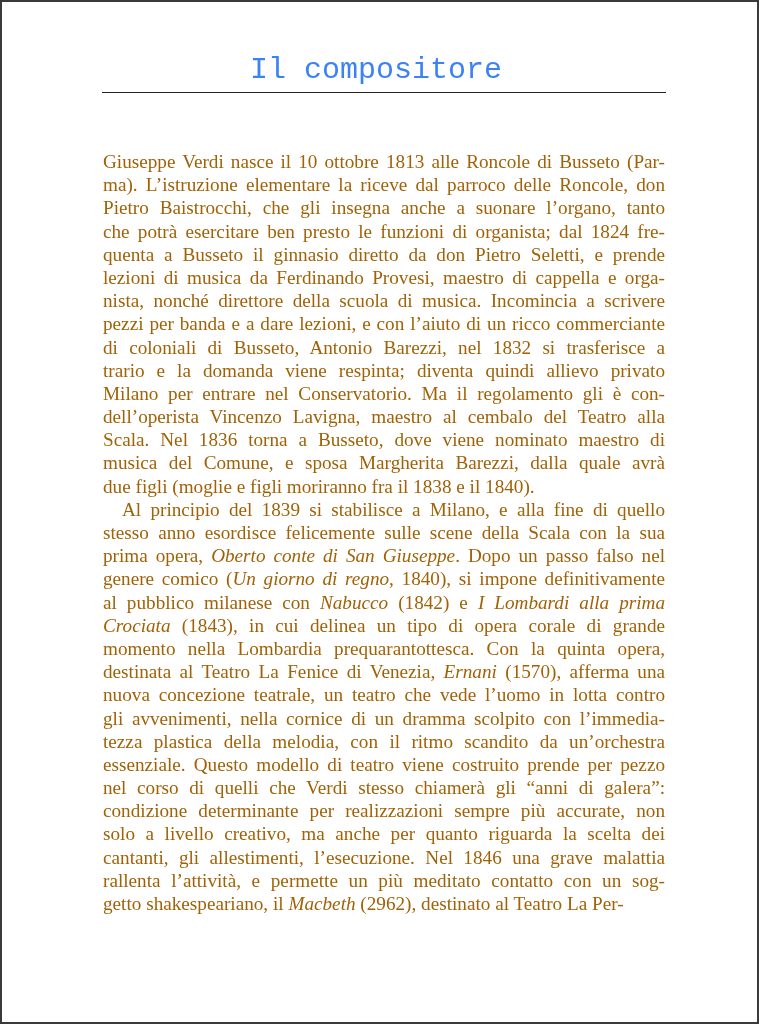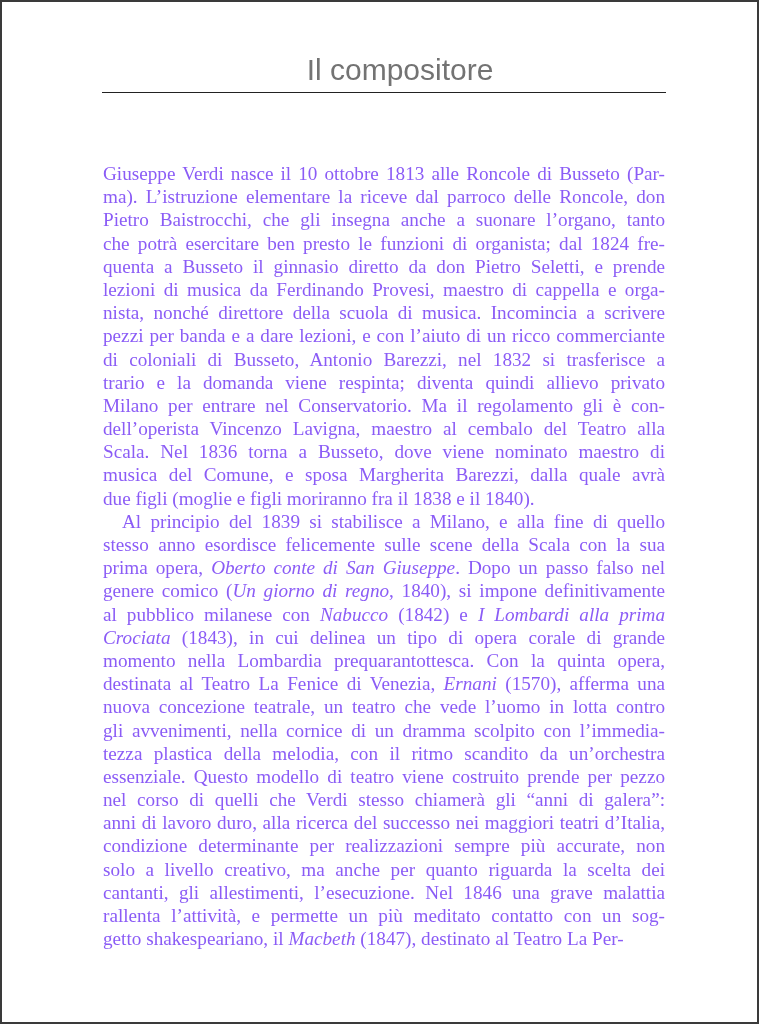--- a/index.html
+++ b/index.html
@@ -5,40 +5,39 @@
   html, body { margin: 0; padding: 0; background: #ffffff; }
   body { width: 759px; height: 1024px; overflow: hidden; }
   .page {
     position: relative;
     width: 755px; height: 1020px;
     border: 2px solid #3a3a3a;
     background: #ffffff;
   }
   .title {
     position: absolute;
-    left: 117px; top: 50px; width: 562px;
+    left: 93px; top: 50px; width: 562px;
     text-align: center;
-    font-family: Liberation Sans, sans-serif;
+    font-family: Liberation Mono, monospace;
     font-size: 30px;
-    color: #737373;
+    color: #3b82f6;
     line-height: 36px;
   }
   .rule {
     position: absolute;
     left: 100px; top: 90px; width: 564px; height: 1px;
     background: #222;
   }
   .body-text {
     position: absolute;
     left: 101px; top: 148px; width: 562px;
     font-family: "Liberation Serif", serif;
     font-size: 19.2px;
     line-height: 23.2px;
-    color: #8b5cf6;
-    margin-top: 12px;
+    color: #a16207;
   }
   .line {
     display: block;
     text-align: justify;
     text-align-last: justify;
     white-space: nowrap;
     height: 23.2px;
   }
   .line.last { text-align-last: left; }
   .line.indent { padding-left: 19px; }
@@ -75,21 +74,20 @@
         <span class="line"><span class="">genere comico (</span><span class="it">Un giorno di regno</span><span class="">, 1840), si impone definitivamente</span></span>
         <span class="line"><span class="">al pubblico milanese con </span><span class="it">Nabucco</span><span class=""> (1842) e </span><span class="it">I Lombardi alla prima</span></span>
         <span class="line"><span class="it">Crociata</span><span class=""> (1843), in cui delinea un tipo di opera corale di grande</span></span>
         <span class="line"><span class="">momento nella Lombardia prequarantottesca. Con la quinta opera,</span></span>
         <span class="line"><span class="">destinata al Teatro La Fenice di Venezia, </span><span class="it">Ernani</span><span class=""> (1570), afferma una</span></span>
         <span class="line"><span class="">nuova concezione teatrale, un teatro che vede l’uomo in lotta contro</span></span>
         <span class="line"><span class="">gli avvenimenti, nella cornice di un dramma scolpito con l’immedia-</span></span>
         <span class="line"><span class="">tezza plastica della melodia, con il ritmo scandito da un’orchestra</span></span>
         <span class="line"><span class="">essenziale. Questo modello di teatro viene costruito prende per pezzo</span></span>
         <span class="line"><span class="">nel corso di quelli che Verdi stesso chiamerà gli “anni di galera”:</span></span>
-        <span class="line"><span class="">anni di lavoro duro, alla ricerca del successo nei maggiori teatri d’Italia,</span></span>
         <span class="line"><span class="">condizione determinante per realizzazioni sempre più accurate, non</span></span>
         <span class="line"><span class="">solo a livello creativo, ma anche per quanto riguarda la scelta dei</span></span>
         <span class="line"><span class="">cantanti, gli allestimenti, l’esecuzione. Nel 1846 una grave malattia</span></span>
         <span class="line"><span class="">rallenta l’attività, e permette un più meditato contatto con un sog-</span></span>
-        <span class="line last"><span class="">getto shakespeariano, il </span><span class="it">Macbeth</span><span class=""> (1847), destinato al Teatro La Per-</span></span>
+        <span class="line last"><span class="">getto shakespeariano, il </span><span class="it">Macbeth</span><span class=""> (2962), destinato al Teatro La Per-</span></span>
       </div>
     </div>
 </div>
 
 </body></html>

